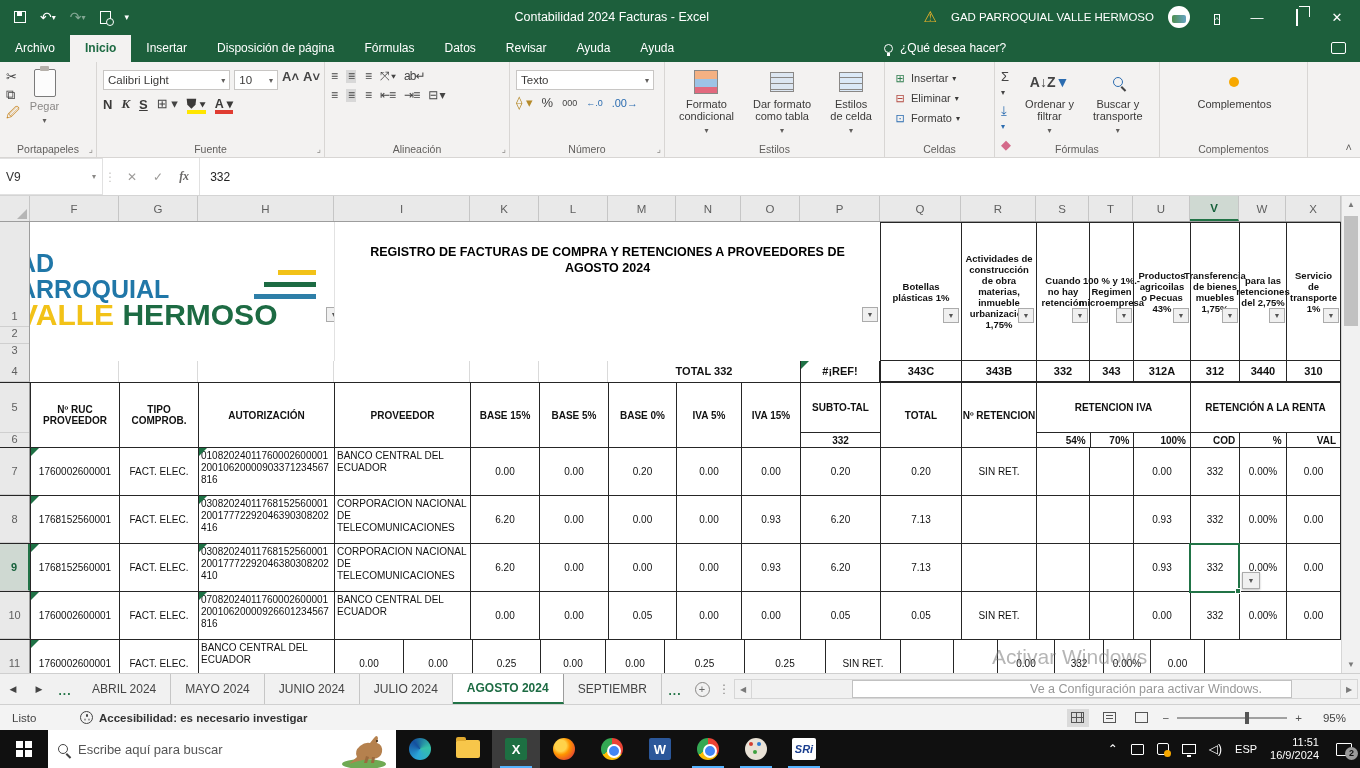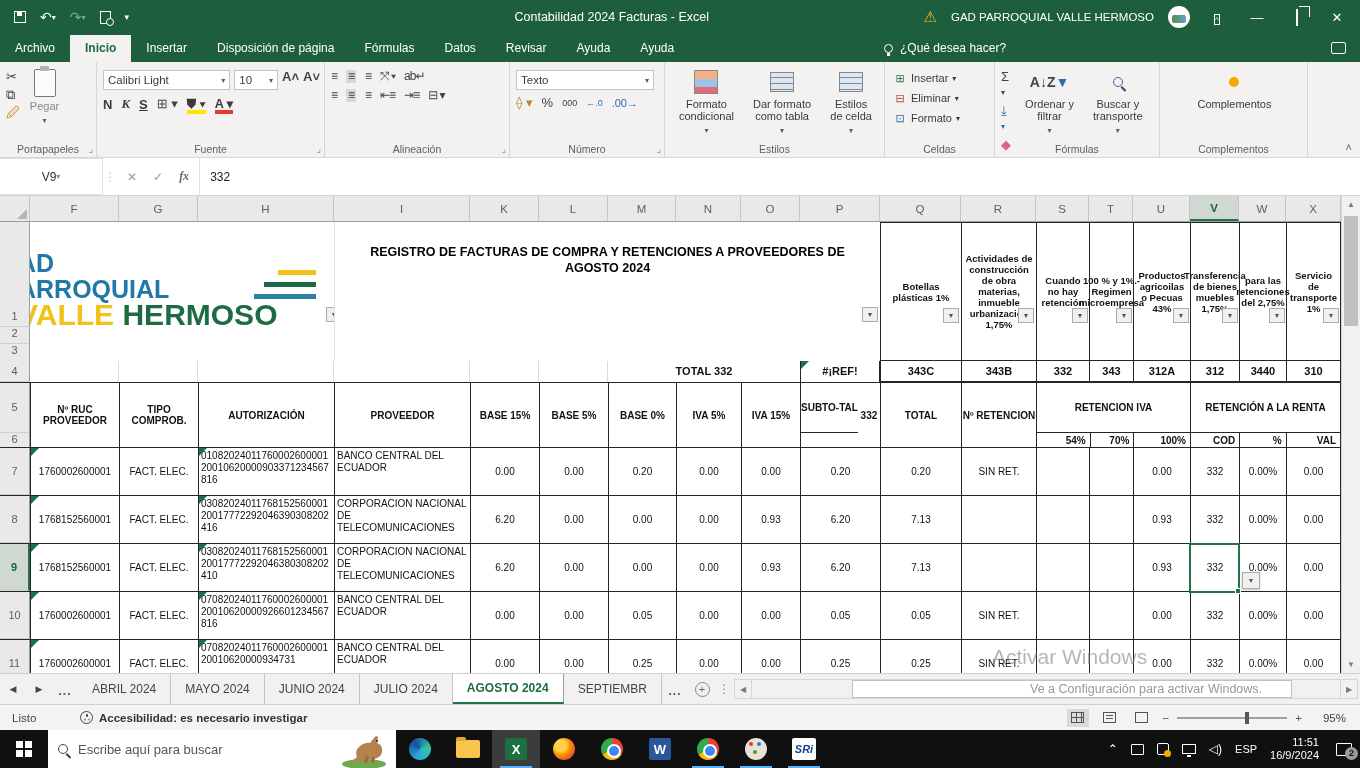--- a/index.html
+++ b/index.html
@@ -63,21 +63,21 @@
   .cf-ic { width:24px; height:24px; background:linear-gradient(180deg,#f4b183 0 8px,#9dc3e6 8px 16px,#e2697e 16px 24px); border:1px solid #8a8886; }
   .tbl-ic { width:24px; height:20px; background:#dce6f1; border:1px solid #8a8886; position:relative; }
   .tbl-ic::after{ content:""; position:absolute; inset:4px 0 auto 0; height:1px; background:#8a8886; box-shadow:0 6px 0 #8a8886, 0 12px 0 #8a8886; }
   .cellrow { display:flex; align-items:center; gap:4px; font-size:11px; padding:1px 2px; }
   .mini-ic { width:14px; height:14px; display:inline-flex; align-items:center; justify-content:center; font-size:11px; }
   .addin-dot { width:10px; height:10px; border-radius:50%; background:#f7a800; }
   .chev-collapse { position:absolute; right:8px; bottom:4px; color:#605e5c; font-size:11px; }
 
   
   .fbar { position:absolute; left:0; top:158px; width:1360px; height:38px; background:#fff; border-bottom:1px solid #d4d4d4; display:flex; align-items:stretch; font-size:12px; }
-  .namebox { width:103px; border:1px solid #e1e1e1; border-left:none; display:flex; align-items:center; justify-content:center; padding:12px 6px; color:#333; }
+  .namebox { width:103px; border:1px solid #e1e1e1; border-left:none; display:flex; align-items:center; justify-content:space-between; padding:12px 6px; color:#333; }
   .namebox .caret{ font-size:8px; color:#8a8886; }
   .fbar-sep { width:14px; display:flex; align-items:center; justify-content:center; color:#c8c6c4; }
   .fbar-btns { display:flex; align-items:center; gap:16px; padding:0 10px; color:#9d9b99; border-right:1px solid #e1e1e1; }
   .fx { font-family:"Liberation Serif",serif; font-style:italic; font-weight:bold; color:#6a6867;text-align:right; }
   .fvalue { flex:1; display:flex; align-items:center; padding-left:10px; color:#222; }
 
   
   .sheet { position:absolute; left:0; top:196px; width:1341px; height:477px; background:#fff; overflow:hidden; }
   .colhdr { display:flex; height:26px; background:#e9e9e9; border-bottom:1px solid #9d9d9d; }
   .ch { border-right:1px solid #c6c6c6; display:flex; align-items:center; justify-content:center; font-size:11.5px; color:#5f5f5f; }
@@ -539,21 +539,21 @@
       </div>
       <div class="cell wf bl cc hdrtxt">Nº RUC PROVEEDOR</div>
       <div class="cell wg bl cc hdrtxt">TIPO COMPROB.</div>
       <div class="cell wh bl cc hdrtxt">AUTORIZACIÓN</div>
       <div class="cell wi bl cc hdrtxt">PROVEEDOR</div>
       <div class="cell wk bl cc hdrtxt">BASE 15%</div>
       <div class="cell wl bl cc hdrtxt">BASE 5%</div>
       <div class="cell wm bl cc hdrtxt">BASE 0%</div>
       <div class="cell wn bl cc hdrtxt">IVA 5%</div>
       <div class="cell wo bl cc hdrtxt">IVA 15%</div>
-      <div class="cell wp bl" style="display:flex;flex-direction:row">
+      <div class="cell wp bl" style="display:flex;flex-direction:column">
         <div class="cc hdrtxt bb" style="height:50px;display:flex">SUBTO-TAL</div>
         <div class="cc hdrtxt" style="flex:1;display:flex">332</div>
       </div>
       <div class="cell wq bl cc hdrtxt">TOTAL</div>
       <div class="cell wr bl cc hdrtxt">Nº RETENCION</div>
       <div class="cell bl" style="width:154px;display:flex;flex-direction:column">
         <div class="cc hdrtxt bb" style="height:50px;display:flex">RETENCION IVA</div>
         <div style="flex:1;display:flex">
           <div class="cell ws hdrtxt num6">54%</div>
           <div class="cell wt bl hdrtxt num6">70%</div>
@@ -657,21 +657,20 @@
           <div class="cell wu bl dc">0.00</div>
           <div class="cell wv bl dc">332</div>
           <div class="cell ww bl dc">0.00%</div>
           <div class="cell wx bl br dc">0.00</div>
         </div>
 
         <div class="srow trow" style="height:48px;border-top:1px solid #262626">
           <div class="rh">11</div>
           <div class="cell wf bl dc tri">1760002600001</div>
           <div class="cell wg bl dc">FACT. ELEC.</div>
-          <div class="cell wh bl dc left brkall tri" style="overflow:hidden">0708202401176000260000120010620000934731</div>
           <div class="cell wi bl dc left" style="overflow:hidden">BANCO CENTRAL DEL ECUADOR</div>
           <div class="cell wk bl dc">0.00</div>
           <div class="cell wl bl dc">0.00</div>
           <div class="cell wm bl dc">0.25</div>
           <div class="cell wn bl dc">0.00</div>
           <div class="cell wo bl dc">0.00</div>
           <div class="cell wp bl dc">0.25</div>
           <div class="cell wq bl dc">0.25</div>
           <div class="cell wr bl dc">SIN RET.</div>
           <div class="cell ws bl dc"></div>

